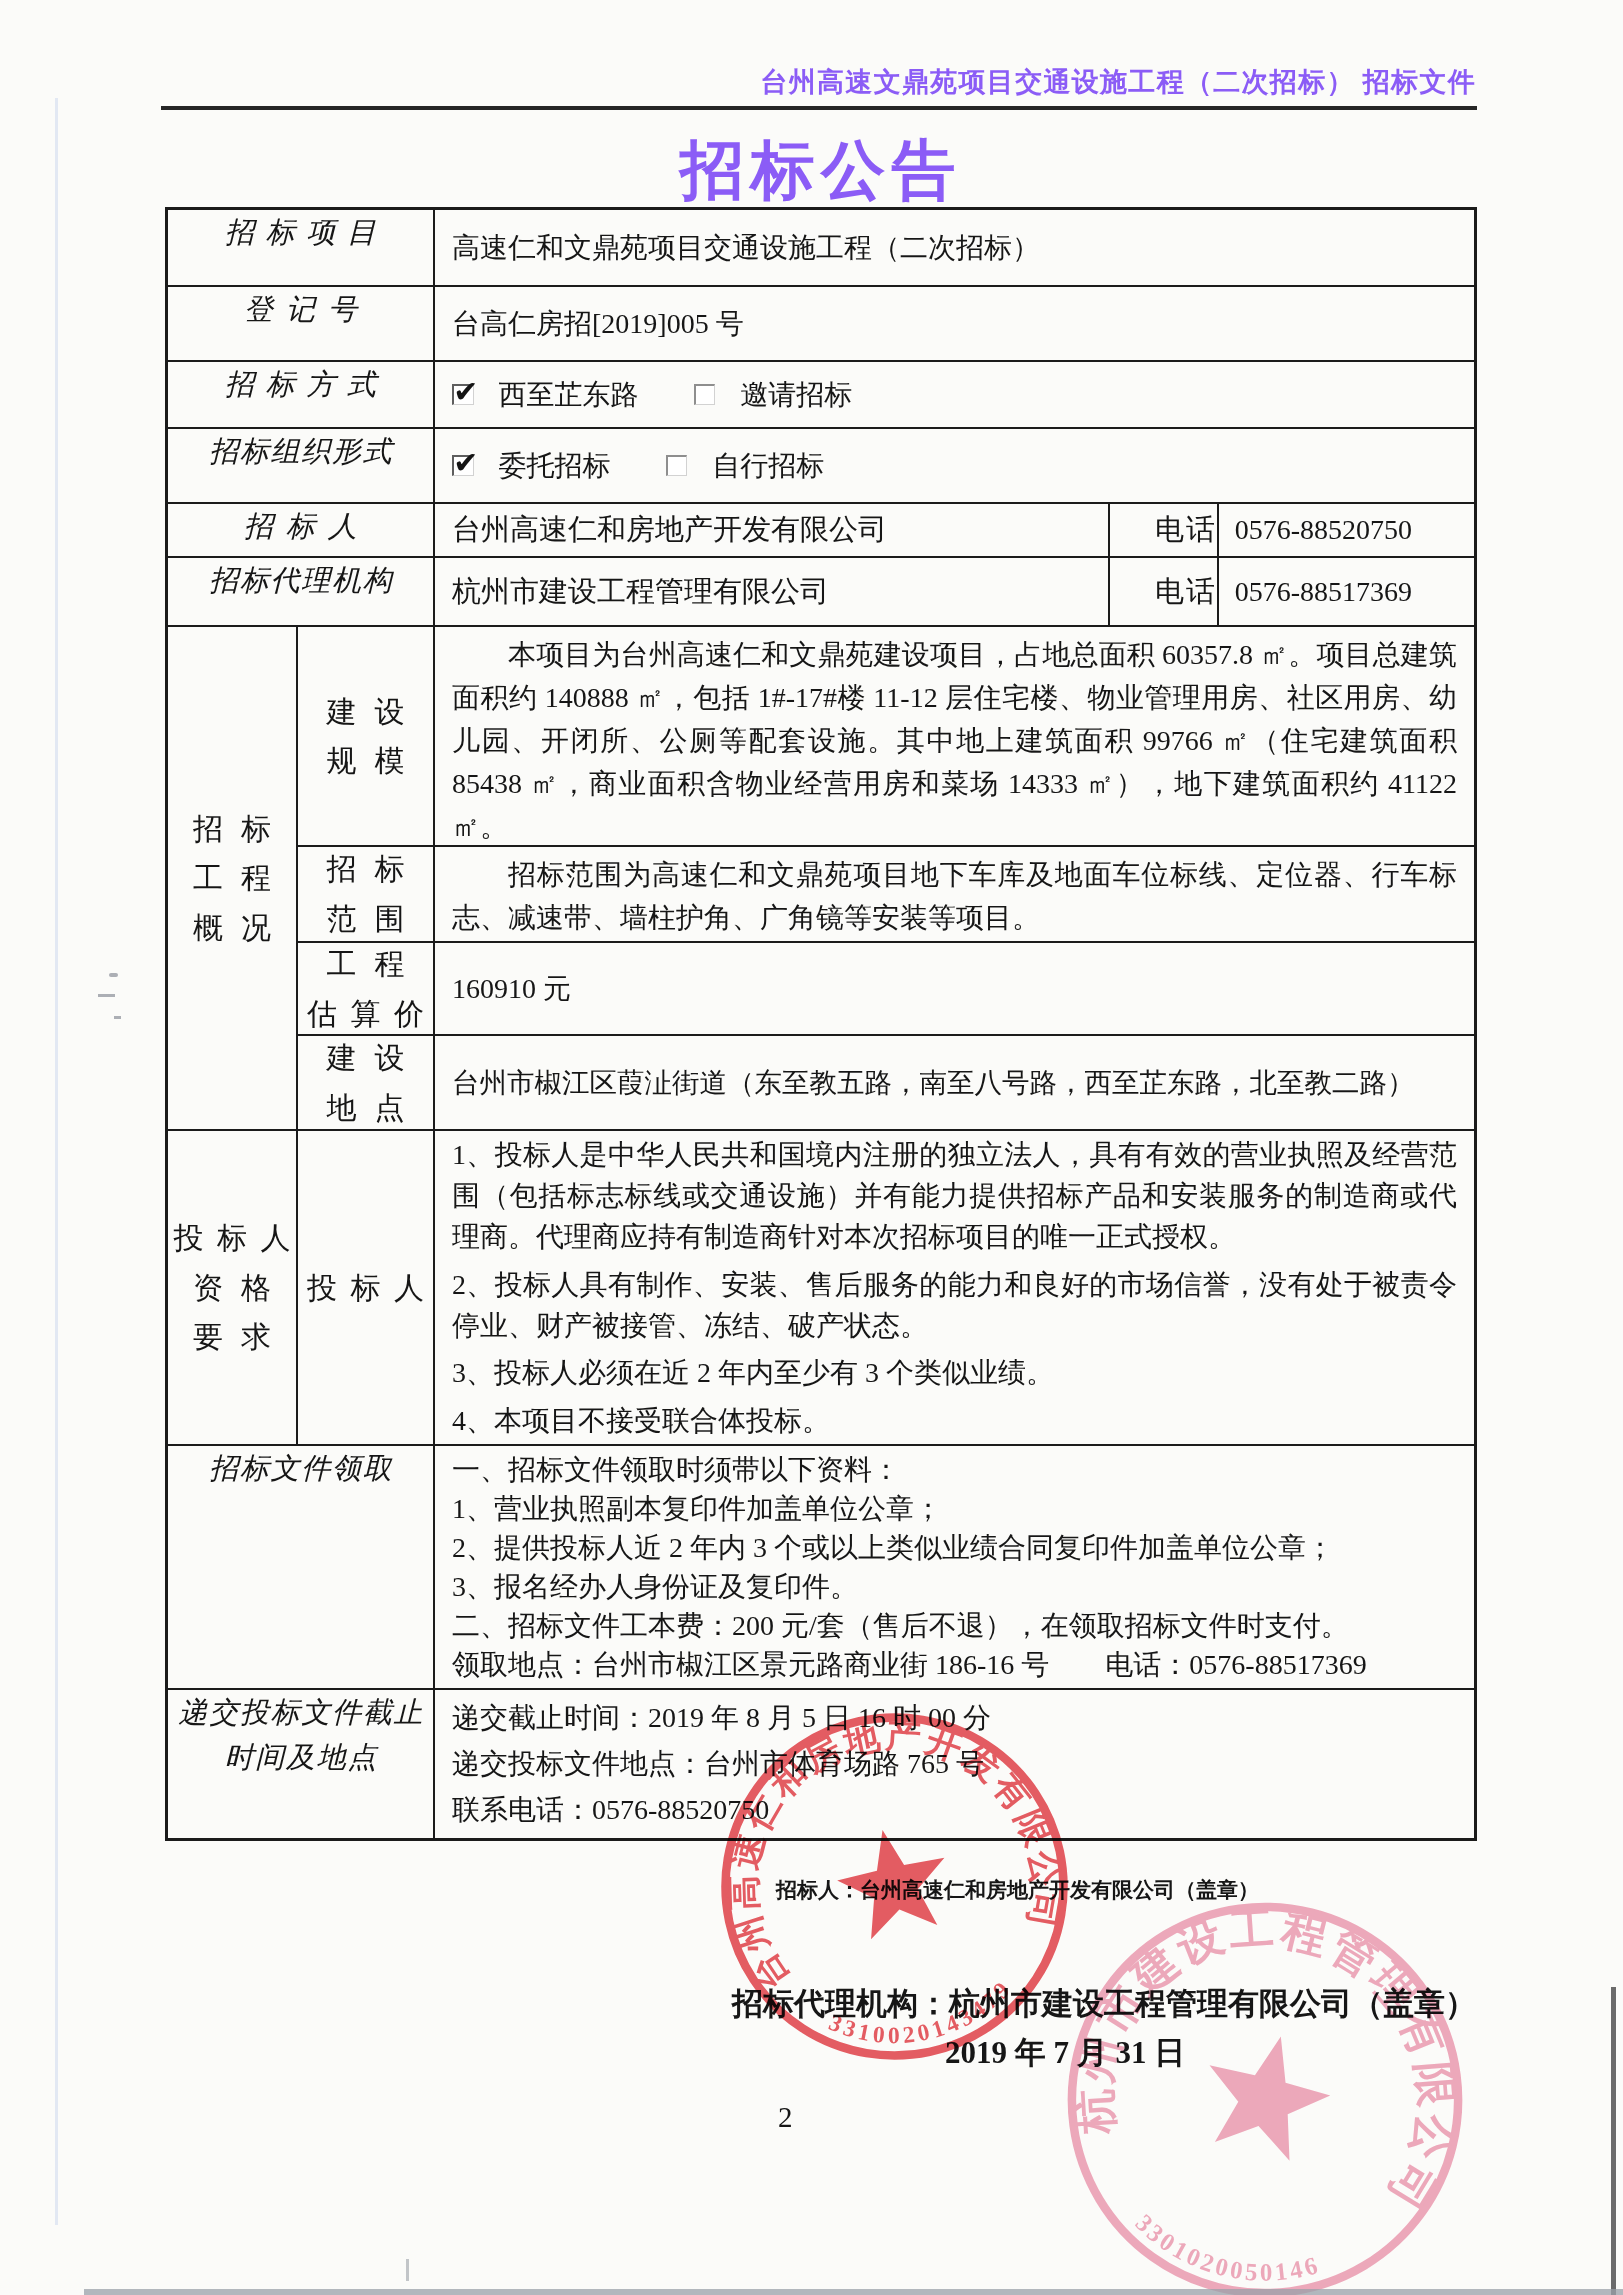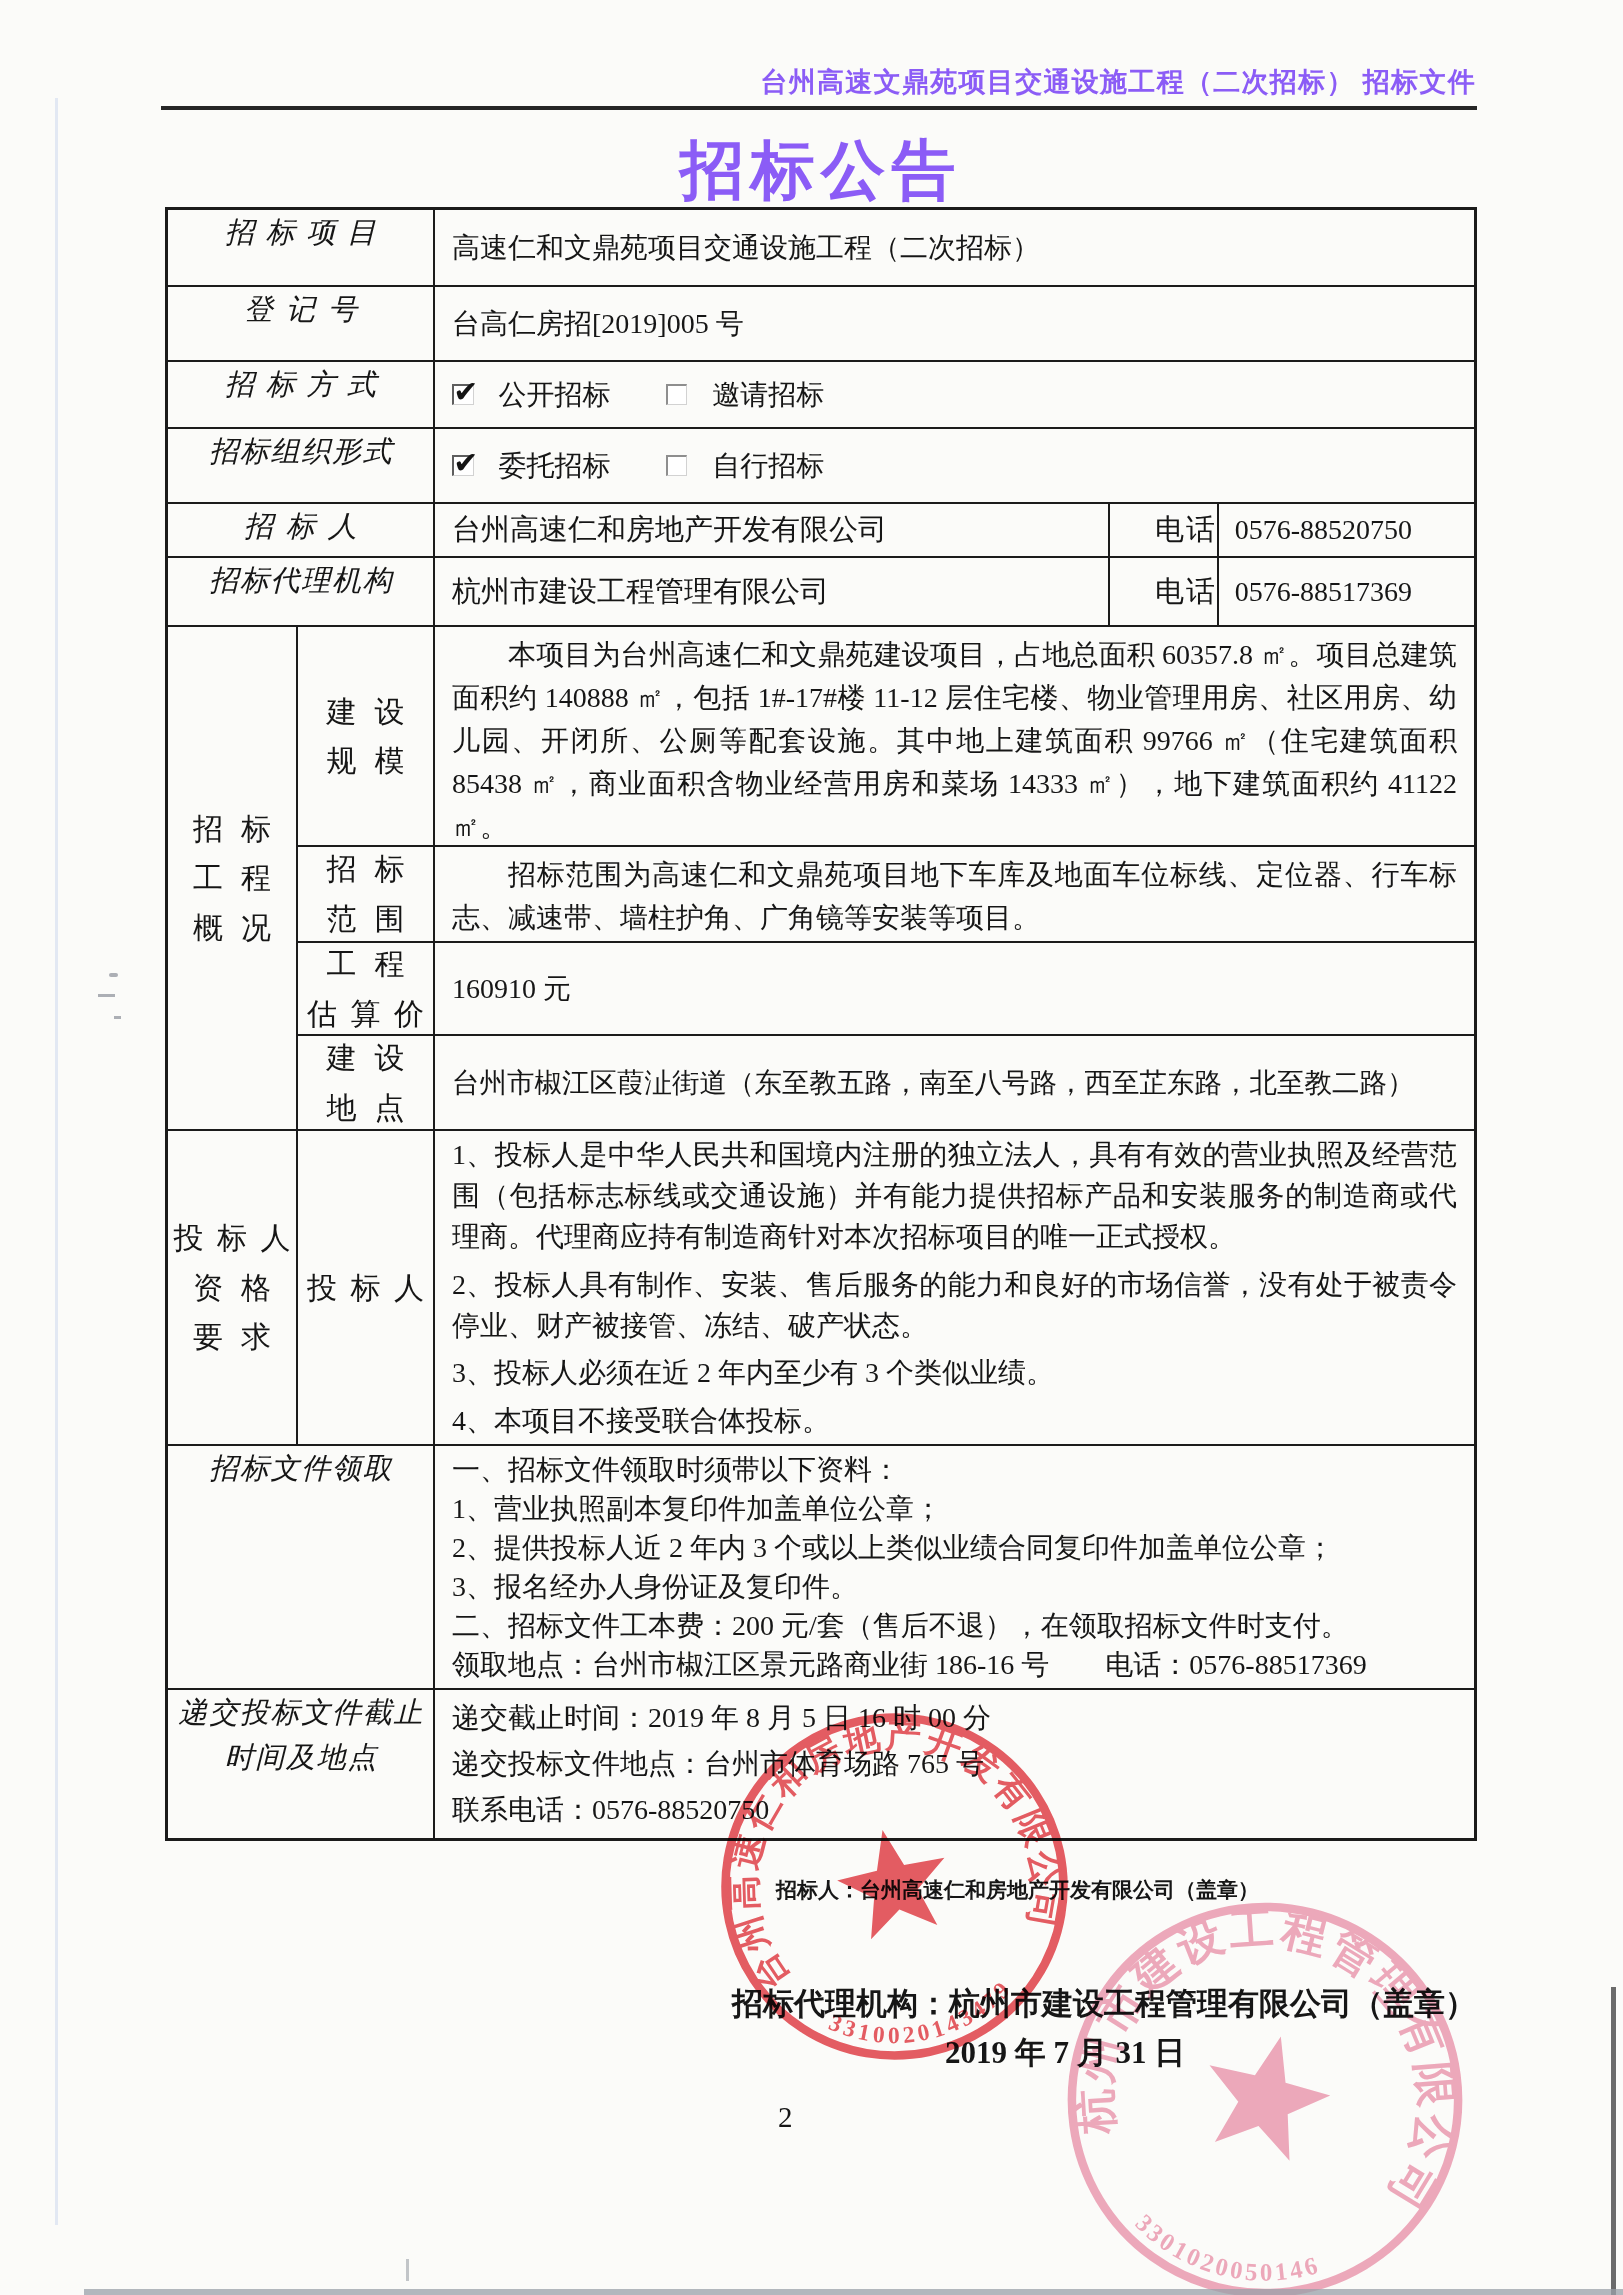--- a/index.html
+++ b/index.html
@@ -113,21 +113,21 @@
         <span>台高仁房招[2019]005 号</span>
       </div>
   </div>
 
   <div class="row" style="height:67px">
     <div class="cell lab">
         <span class="auto-sp" style="letter-spacing: 0.4em; margin-right: -0.4em;">招标方式</span>
       </div>
     <div class="cell con opt">
       <span class="cb checked"></span>
-      <span class="opt-label">公开招标</span>
+      <span class="opt-label">西至芷东路</span>
       <span class="cb opt-gap"></span>
       <span class="opt-label">邀请招标</span>
     </div>
   </div>
 
   <div class="row" style="height:75px">
     <div class="cell lab">
         <span class="auto-sp" style="letter-spacing: 0.06em; margin-right: -0.06em;">招标组织形式</span>
       </div>
     <div class="cell con opt">

